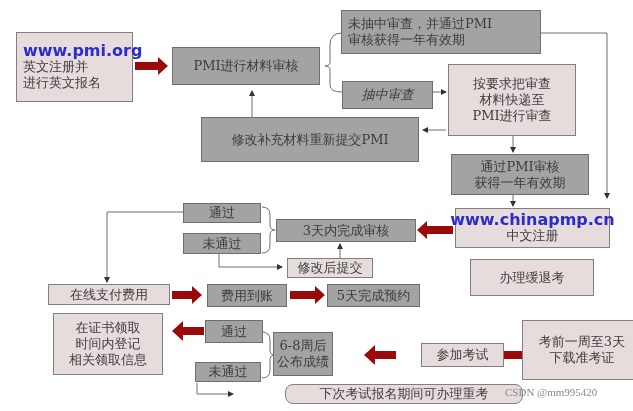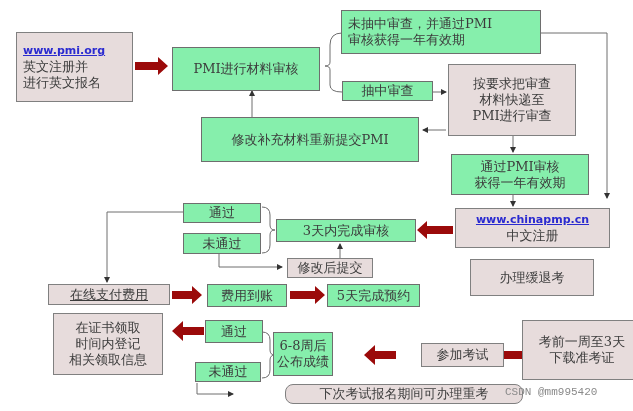--- a/index.html
+++ b/index.html
@@ -1,26 +1,26 @@
 <!DOCTYPE html>
 <html><head>
 <meta charset="utf-8">
 <style>
   html, body { margin: 0; padding: 0; background: #ffffff; }
   body { width: 633px; height: 411px; position: relative; overflow: hidden;
          font-family: "DejaVu Serif", "Liberation Serif", serif; }
   .box { position: absolute; box-sizing: border-box; border: 1px solid #6e6e6e;
-         background: #86efac; color: #3c3c3c; font-size: 13px; line-height: 16px;
+         background: #a3a3a3; color: #3c3c3c; font-size: 13px; line-height: 16px;
          display: flex; flex-direction: column; justify-content: center; align-items: center;
          text-align: center; white-space: nowrap; }
   .box.shade { background: #e7dcdc; border-color: #808080; }
   .box.left { align-items: flex-start; padding-left: 6px; }
-  .link { color: #2b2bd0; text-decoration: underline; font-family: "DejaVu Sans", "Liberation Sans", sans-serif; font-weight: bold; font-size: 11px; }
+  .link { color: #2b2bd0; font-family: "DejaVu Sans", "Liberation Sans", sans-serif; font-weight: bold; font-size: 16px; }
   svg#wires { position: absolute; left: 0; top: 0; width: 633px; height: 411px; pointer-events: none; }
-  .watermark { position: absolute; left: 505px; top: 386px; font-family: Liberation Mono, monospace;
+  .watermark { position: absolute; left: 505px; top: 386px; font-family: Liberation Serif, serif;
                font-size: 11px; color: #8a8a8a; white-space: nowrap; }
 </style>
 </head>
 <body>
 
 <svg id="wires" xmlns="http://www.w3.org/2000/svg">
   <defs>
     <marker id="ah" markerWidth="6" markerHeight="6" refX="5" refY="3" orient="auto">
       <path d="M0,0 L6,3 L0,6 Z" fill="#333"></path>
     </marker>
@@ -65,30 +65,30 @@
     <path d="M522,351 L499,351 L499,345 L488,355 L499,365 L499,359 L522,359 Z"></path>
   </g>
 </svg>
 
 <div class="box shade left" style="left:16px;top:32px;width:117px;height:70px;">
   <span class="link">www.pmi.org</span>
   <span>英文注册并</span>
   <span>进行英文报名</span>
 </div>
 
-<div class="box" style="left:172px;top:47px;width:148px;height:44px;">
+<div class="box" style="left:172px;top:47px;width:148px;height:38px;">
   <span>PMI进行材料审核</span>
 </div>
 
 <div class="box left" style="left:341px;top:10px;width:200px;height:44px;">
   <span>未抽中审查，并通过PMI</span>
   <span>审核获得一年有效期</span>
 </div>
 
-<div class="box" style="left:342px;top:81px;width:91px;height:20px;">
+<div class="box" style="left:342px;top:81px;width:91px;height:28px;font-style:italic;">
   <span>抽中审查</span>
 </div>
 
 <div class="box shade" style="left:448px;top:64px;width:128px;height:72px;">
   <span>按要求把审查</span>
   <span>材料快递至</span>
   <span>PMI进行审查</span>
 </div>
 
 <div class="box" style="left:201px;top:117px;width:218px;height:45px;">
@@ -118,21 +118,21 @@
 </div>
 
 <div class="box" style="left:183px;top:233px;width:78px;height:21px;">
   <span>未通过</span>
 </div>
 
 <div class="box shade" style="left:287px;top:258px;width:86px;height:20px;">
   <span>修改后提交</span>
 </div>
 
-<div class="box shade" style="left:48px;top:284px;width:122px;height:21px;text-decoration:underline;">
+<div class="box shade" style="left:48px;top:284px;width:122px;height:21px;">
   <span>在线支付费用</span>
 </div>
 
 <div class="box" style="left:207px;top:284px;width:80px;height:23px;">
   <span>费用到账</span>
 </div>
 
 <div class="box" style="left:327px;top:284px;width:93px;height:23px;">
   <span>5天完成预约</span>
 </div>

